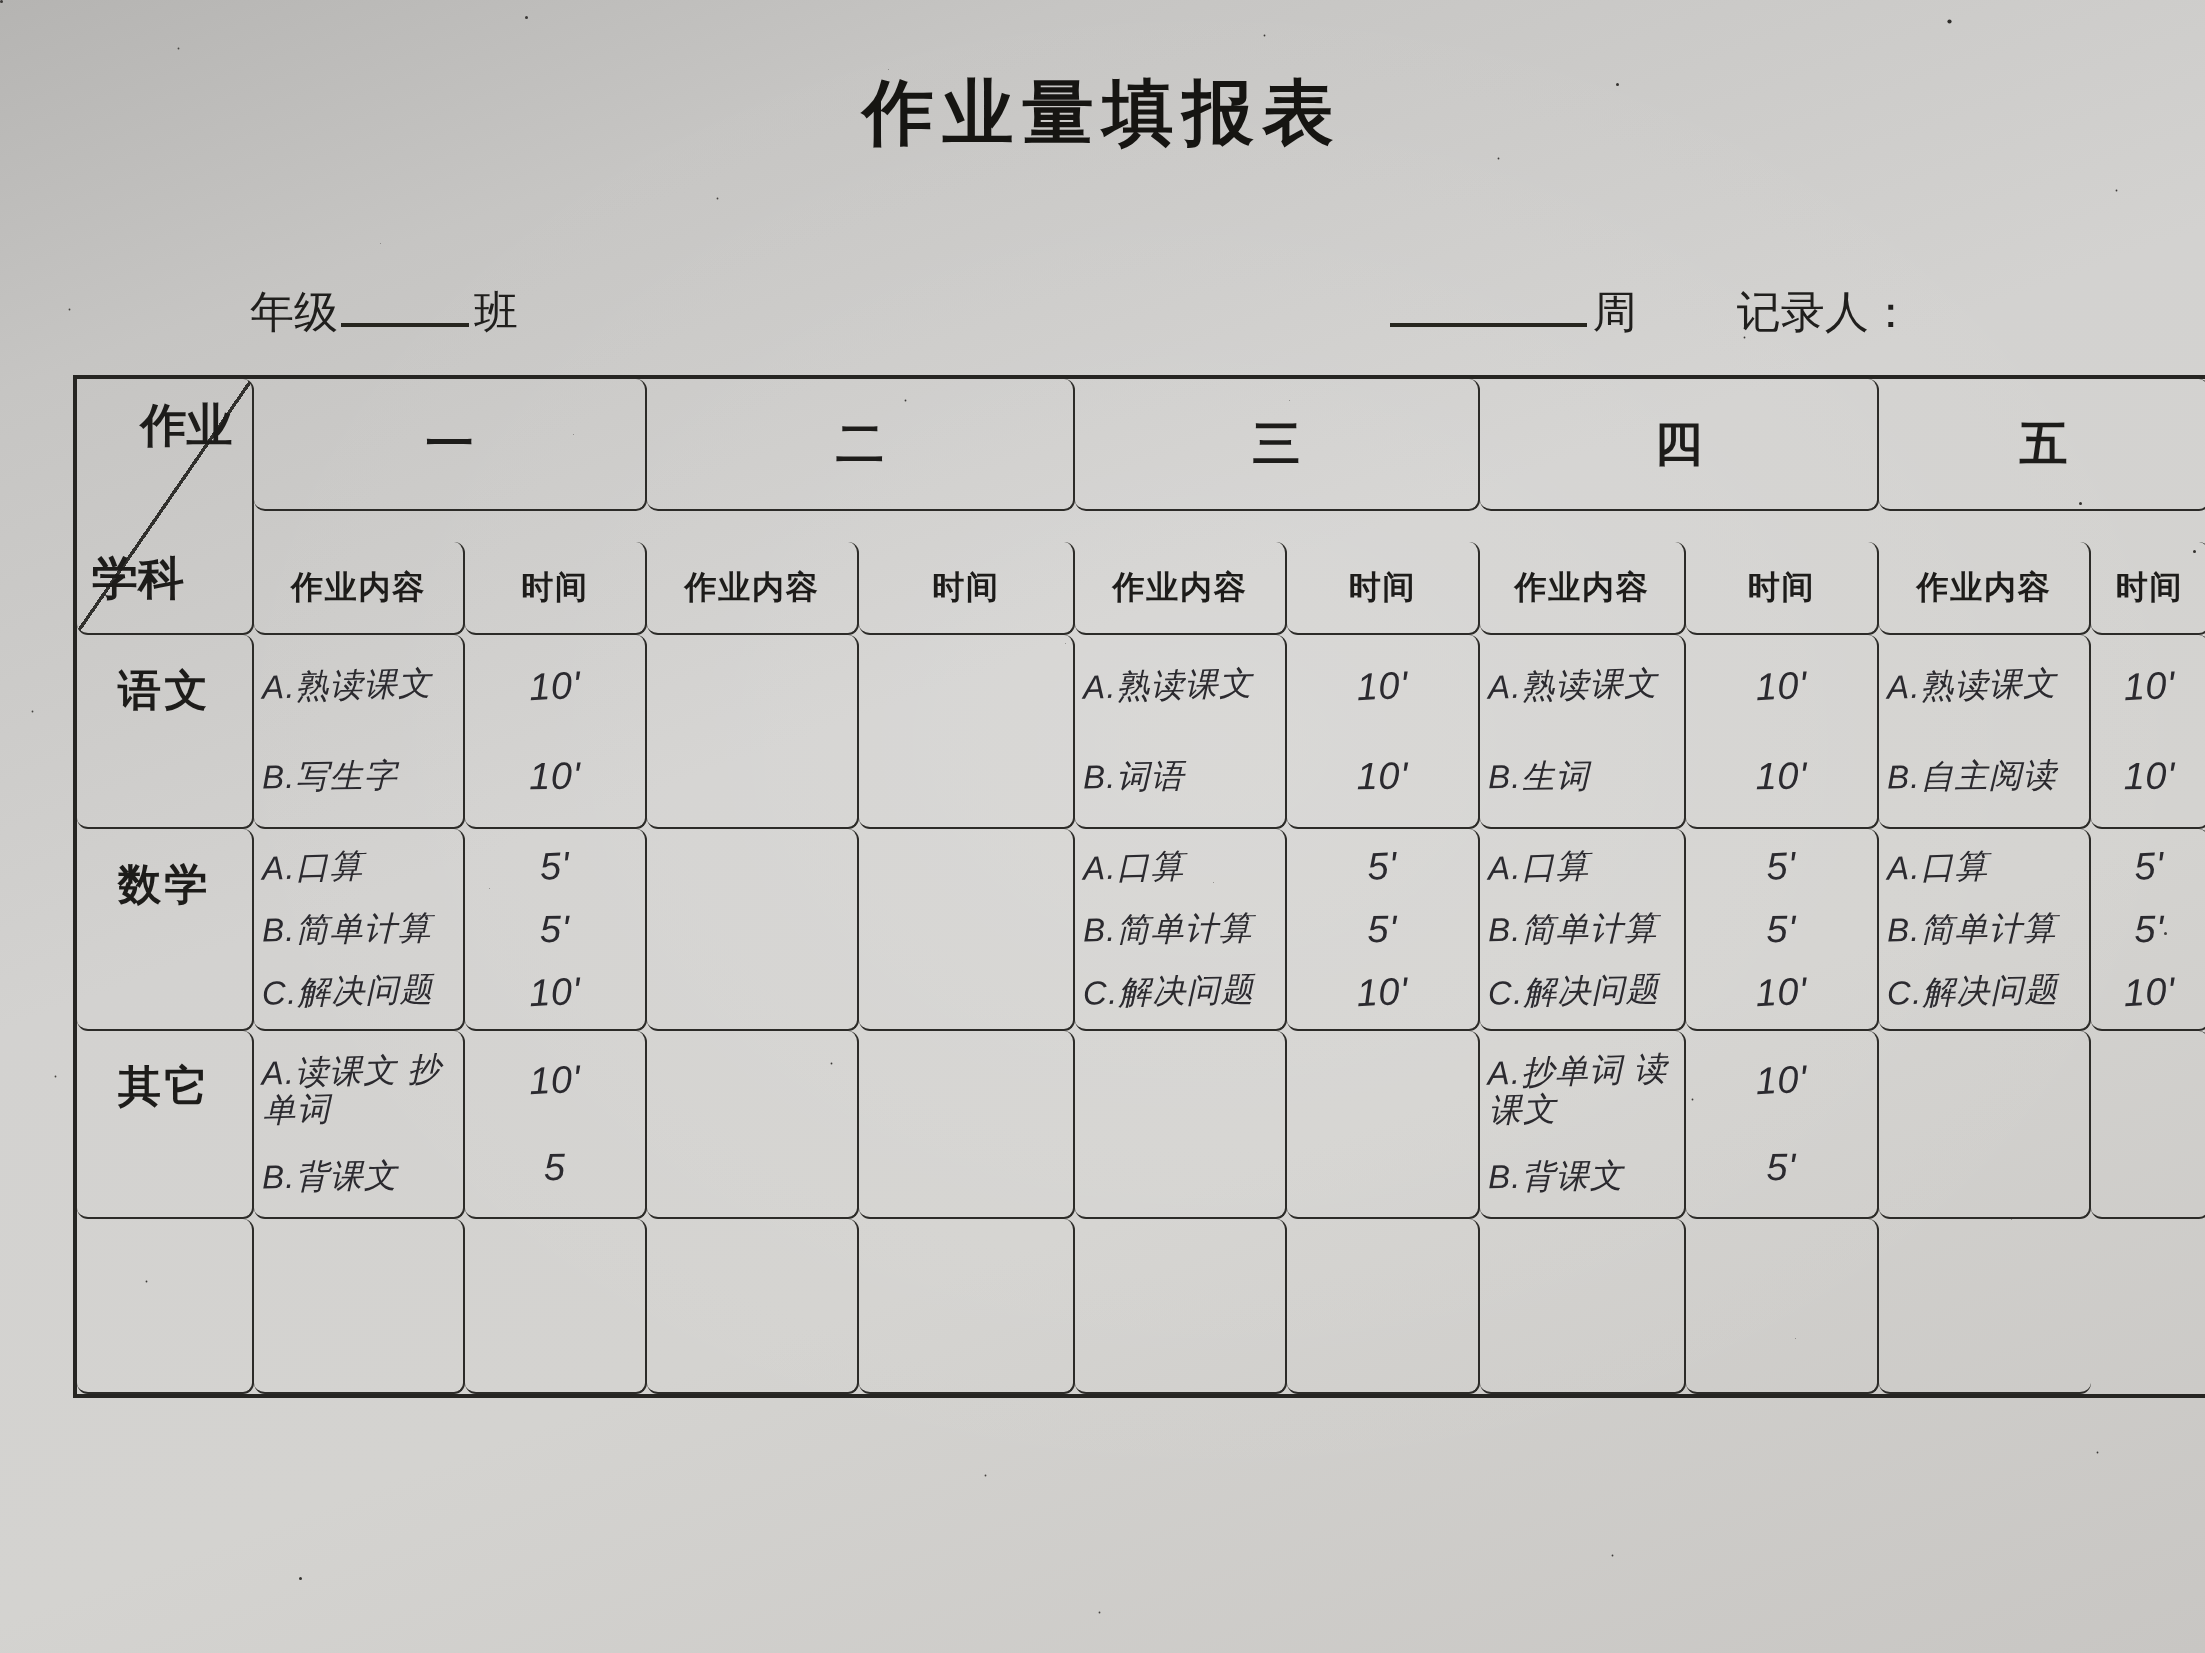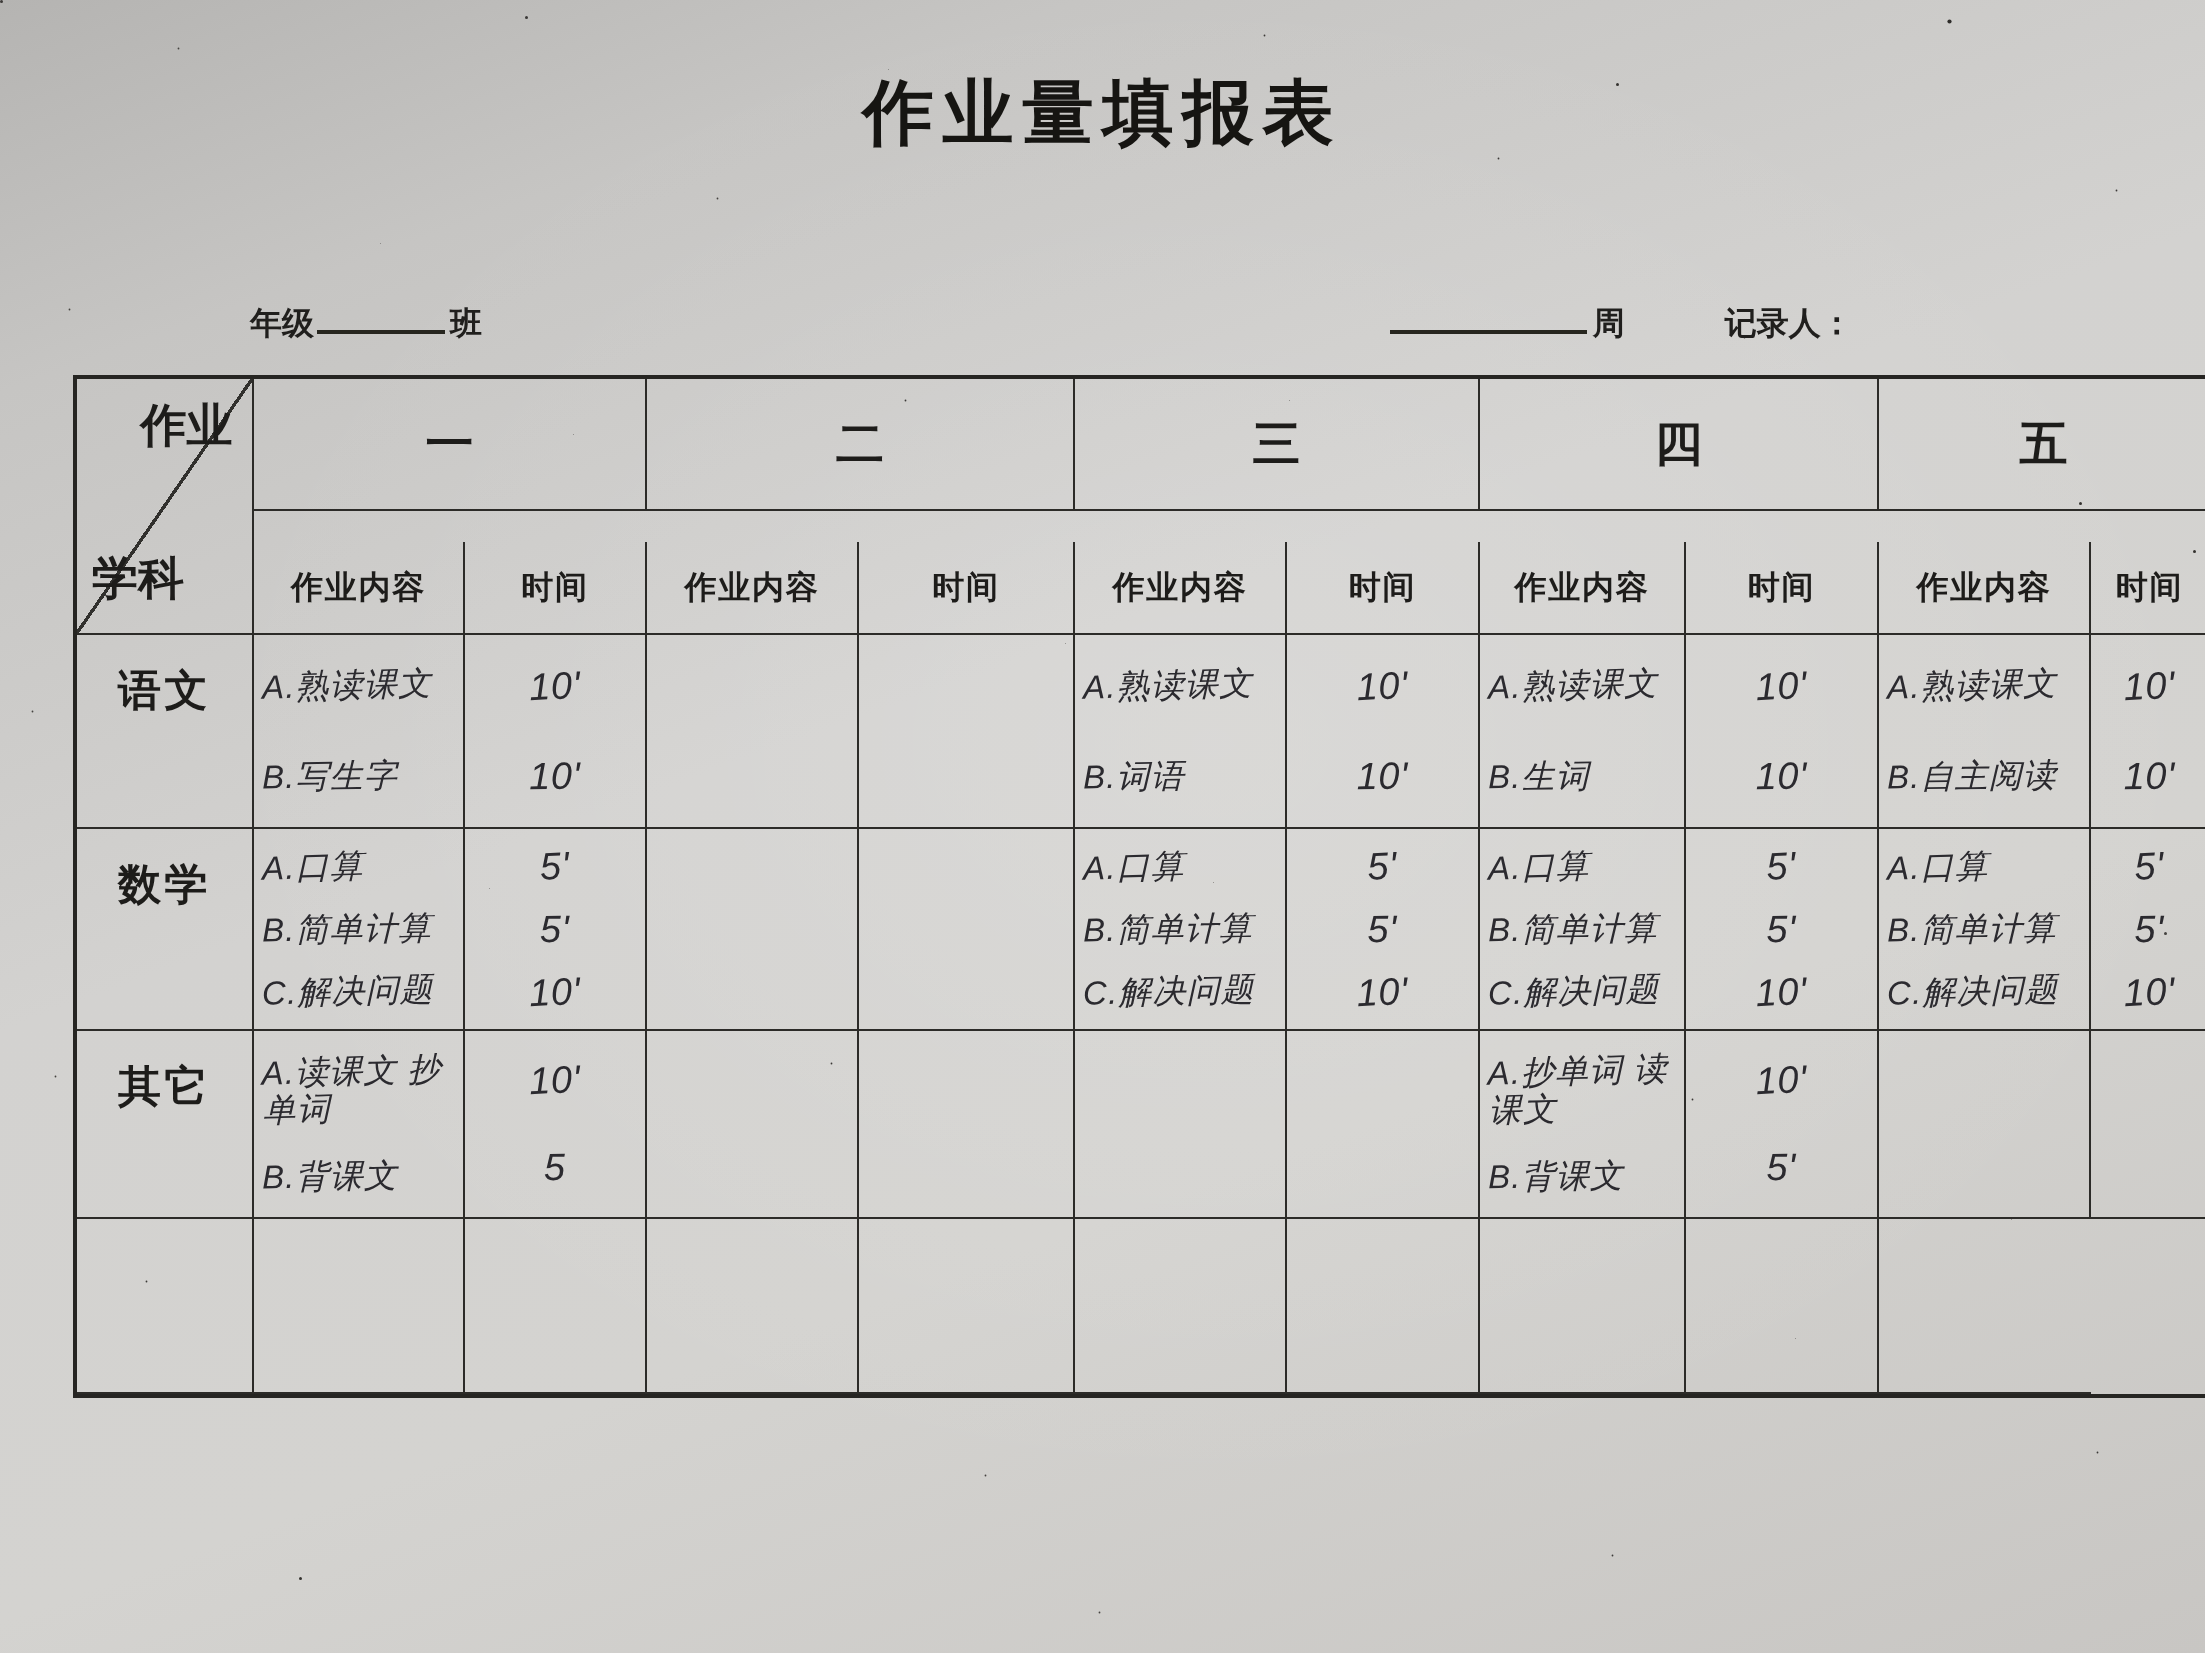--- a/index.html
+++ b/index.html
@@ -20,35 +20,35 @@
      2079px 502px 0 0 #34322f, 31px 710px 0 -0.6px #44423f, 488px 887px 0 -1.1px #4a4845,
      830px 1062px 0 -0.6px #3a3836, 1212px 881px 0 -1.1px #44423f, 1896px 767px 0 -0.6px #3a3836,
      2164px 932px 0 0 #44423f, 145px 1280px 0 -0.6px #3a3836, 585px 1394px 0 -1.1px #4a4845,
      984px 1474px 0 -0.6px #44423f, 1400px 1394px 0 -0.6px #3a3836, 1794px 1337px 0 -1.1px #44423f,
      2096px 1451px 0 -0.6px #3a3836, 299px 1577px 0 0 #34322f, 1098px 1611px 0 -0.6px #44423f,
      1611px 1554px 0 -0.6px #3a3836, 2010px 1218px 0 -1.1px #4a4845, 716px 197px 0 -0.6px #44423f,
      379px 242px 0 -1.1px #4a4845, 1497px 157px 0 -0.6px #3a3836, 54px 1075px 0 -0.6px #44423f,
      2193px 550px 0 0 #34322f, 1064px 642px 0 -1.1px #4a4845, 1691px 1098px 0 -0.6px #3a3836;}
   .title{position:absolute;top:66px;left:0;width:100%;text-align:center;
     font-size:71px;font-weight:bold;letter-spacing:9px;color:#161512;}
-  .meta{position:absolute;top:295px;font-size:32px;font-weight:bold;color:#201f1d;white-space:nowrap;}
+  .meta{position:absolute;top:283px;font-size:44px;font-weight:normal;color:#201f1d;white-space:nowrap;}
   .meta-left{left:250px;}
   .meta-right{left:1390px;}
   .blank{display:inline-block;border-bottom:4px solid #27261f;height:35px;vertical-align:baseline;}
   .blank.grade{width:128px;margin:0 4.6px 0 3.4px;}
   .blank.week{width:197px;margin:0 5.7px 0 0;}
   .gap-wide{display:inline-block;width:100px;}
 
   .sheet{position:absolute;left:73px;top:375px;
     display:grid;
     grid-template-columns:177px 211px 182px 212px 216px 212px 193px 206px 193px 212px 119px;
     grid-template-rows:132px 124px 194px 202px 188px 175px;
     border:4px solid #262522;}
   .cell{border-right:2.9px solid #2c2b28;border-bottom:2.9px solid #2c2b28;
-    box-sizing:border-box;position:relative;overflow:hidden;}
+    box-sizing:border-box;position:relative;overflow:hidden;border-radius:11px;}
   .cell:nth-last-child(-n+1){border-right:none;}
   .corner{grid-row:1/3;
     background:linear-gradient(to bottom right,transparent calc(50% - 1.7px),#31302d calc(50% - 1.7px),#31302d calc(50% + 1.7px),transparent calc(50% + 1.7px));}
   .corner .top-word{position:absolute;top:16px;right:19.4px;font-size:46px;font-weight:bold;}
   .corner .bottom-word{position:absolute;bottom:23px;left:15px;font-size:46px;font-weight:bold;}
   .dayhead{grid-column:span 2;display:flex;align-items:center;justify-content:center;
     font-size:48px;font-weight:bold;}
   .subhead{display:flex;align-items:center;justify-content:center;
     font-size:32px;font-weight:bold;letter-spacing:1.7px;margin-top:31px;}
   .subject{display:flex;align-items:flex-start;justify-content:center;padding-top:27px;

